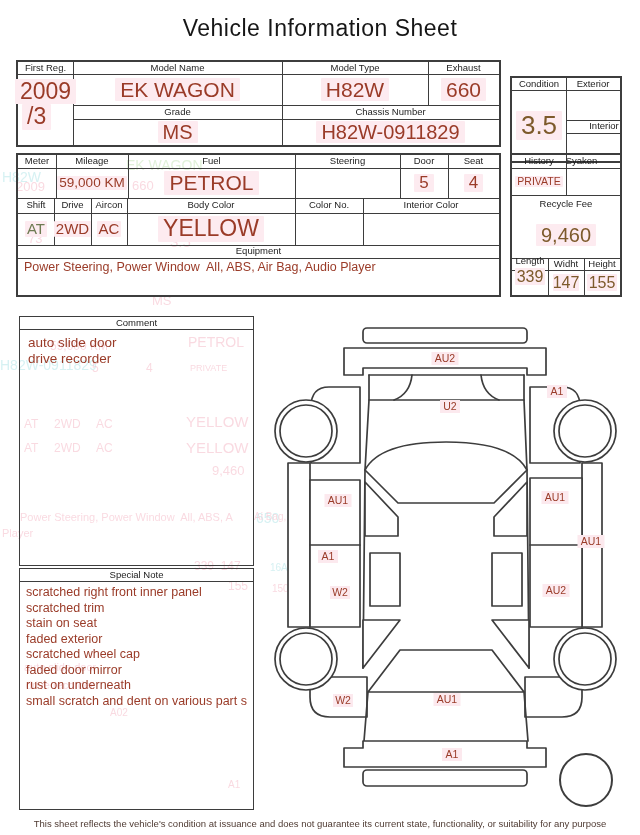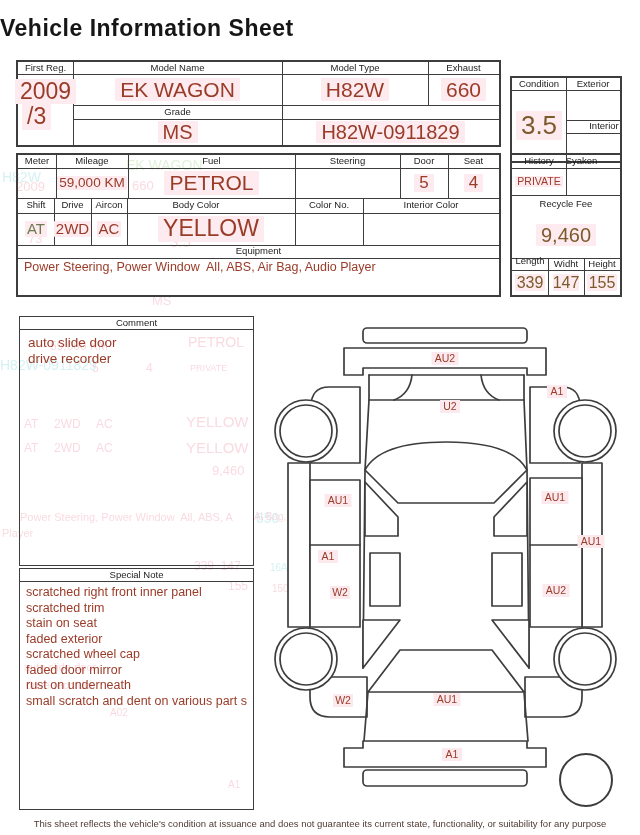--- a/index.html
+++ b/index.html
@@ -1,19 +1,19 @@
 <!DOCTYPE html>
 <html><head>
 <meta charset="utf-8">
 <style>
   html,body{margin:0;padding:0;background:#fff}
   .sheet{position:relative;width:640px;height:835px;background:#fff;overflow:hidden;
          font-family:"Liberation Sans",sans-serif;color:#1c1c1c}
-  .title{position:absolute;left:0;top:15px;width:100%;font-size:23px;
-         font-weight:700;letter-spacing:.5px;color:#161616;z-index:2}
+  .title{position:absolute;left:0;top:15px;width:100%;text-align:center;font-size:23px;
+         font-weight:400;letter-spacing:.5px;color:#161616;z-index:2}
   .box{position:absolute;border:2px solid #3d3d3d;z-index:1;background:transparent;box-sizing:content-box}
   .vl{position:absolute;width:1px;background:#3d3d3d}
   .hl{position:absolute;height:1px;background:#3d3d3d}
   .cell{position:absolute;display:flex;align-items:center;justify-content:center;text-align:center;line-height:1.1}
   .lbl{font-size:9.5px;color:#1c1c1c}
   .val{color:#9a3b28;font-weight:500}
   .brown{color:#7d5a2b}
   .olive{color:#6e7b52}
   .hlt{background:#fdebf0;padding:0 5px;border-radius:1px;white-space:nowrap}
   .equip{white-space:pre-wrap;text-align:left;justify-content:flex-start;align-items:flex-start;font-size:12.5px}
@@ -96,20 +96,21 @@
         <span class="hlt">H82W</span>
       </div>
     <div class="cell lbl" style="left:410px;top:0;width:71px;height:12px">Exhaust</div>
     <div class="cell val" style="left:410px;top:12px;width:71px;height:31px;font-size:21px">
         <span class="hlt">660</span>
       </div>
     <div class="cell lbl" style="left:55px;top:43px;width:209px;height:14px">Grade</div>
     <div class="cell val" style="left:55px;top:57px;width:209px;height:26px;font-size:20px">
         <span class="hlt">MS</span>
       </div>
+    <div class="cell lbl" style="left:264px;top:43px;width:217px;height:14px">Chassis Number</div>
     <div class="cell val" style="left:264px;top:57px;width:217px;height:26px;font-size:20px">
         <span class="hlt">H82W-0911829</span>
       </div>
   </div>
 
   <div class="box" style="left:510px;top:76px;width:108px;height:83px">
     <div class="vl" style="left:54px;top:0;height:83px"></div>
     <div class="hl" style="left:0;top:12px;width:108px"></div>
     <div class="hl" style="left:54px;top:42px;width:54px"></div>
     <div class="hl" style="left:54px;top:55px;width:54px"></div>
@@ -153,21 +154,21 @@
     <div class="cell val" style="left:382px;top:13px;width:48px;height:30px;font-size:17px">
         <span class="hlt">5</span>
       </div>
     <div class="cell val" style="left:430px;top:13px;width:51px;height:30px;font-size:17px">
         <span class="hlt">4</span>
       </div>
 
     <div class="cell lbl" style="left:0;top:43px;width:36px;height:15px">Shift</div>
     <div class="cell lbl" style="left:36px;top:43px;width:37px;height:15px">Drive</div>
     <div class="cell lbl" style="left:73px;top:43px;width:36px;height:15px">Aircon</div>
-    <div class="cell lbl" style="left:94px;top:43px;width:168px;height:15px">Body Color</div>
+    <div class="cell lbl" style="left:109px;top:43px;width:168px;height:15px">Body Color</div>
     <div class="cell lbl" style="left:277px;top:43px;width:68px;height:15px">Color No.</div>
     <div class="cell lbl" style="left:345px;top:43px;width:136px;height:15px">Interior Color</div>
     <div class="cell val olive" style="left:0;top:58px;width:36px;height:32px;font-size:15px">
         <span class="hlt" style="padding:0 2px">AT</span>
       </div>
     <div class="cell val" style="left:36px;top:58px;width:37px;height:32px;font-size:15px">
         <span class="hlt" style="padding:0 2px">2WD</span>
       </div>
     <div class="cell val" style="left:73px;top:58px;width:36px;height:32px;font-size:15px">
         <span class="hlt" style="padding:0 2px">AC</span>
@@ -194,21 +195,21 @@
     <div class="cell val" style="left:0;top:13px;width:54px;height:27px;font-size:10.5px">
         <span class="hlt" style="padding:0 2px">PRIVATE</span>
       </div>
     <div class="cell lbl" style="left:0;top:42px;width:108px;height:14px">Recycle Fee</div>
     <div class="cell val brown" style="left:0;top:56px;width:108px;height:47px;font-size:20px">
         <span class="hlt">9,460</span>
       </div>
     <div class="cell lbl" style="left:0;top:100px;width:36px;height:12px">Length</div>
     <div class="cell lbl" style="left:36px;top:103px;width:36px;height:12px">Widht</div>
     <div class="cell lbl" style="left:72px;top:103px;width:36px;height:12px">Height</div>
-    <div class="cell val brown" style="left:0;top:115px;width:36px;height:25px;font-size:16px">
+    <div class="cell val brown" style="left:0;top:109px;width:36px;height:25px;font-size:16px">
         <span class="hlt" style="padding:0 2px">339</span>
       </div>
     <div class="cell val brown" style="left:36px;top:115px;width:36px;height:25px;font-size:16px">
         <span class="hlt" style="padding:0 0">147</span>
       </div>
     <div class="cell val brown" style="left:72px;top:115px;width:36px;height:25px;font-size:16px">
         <span class="hlt" style="padding:0 2px">155</span>
       </div>
   </div>
 

